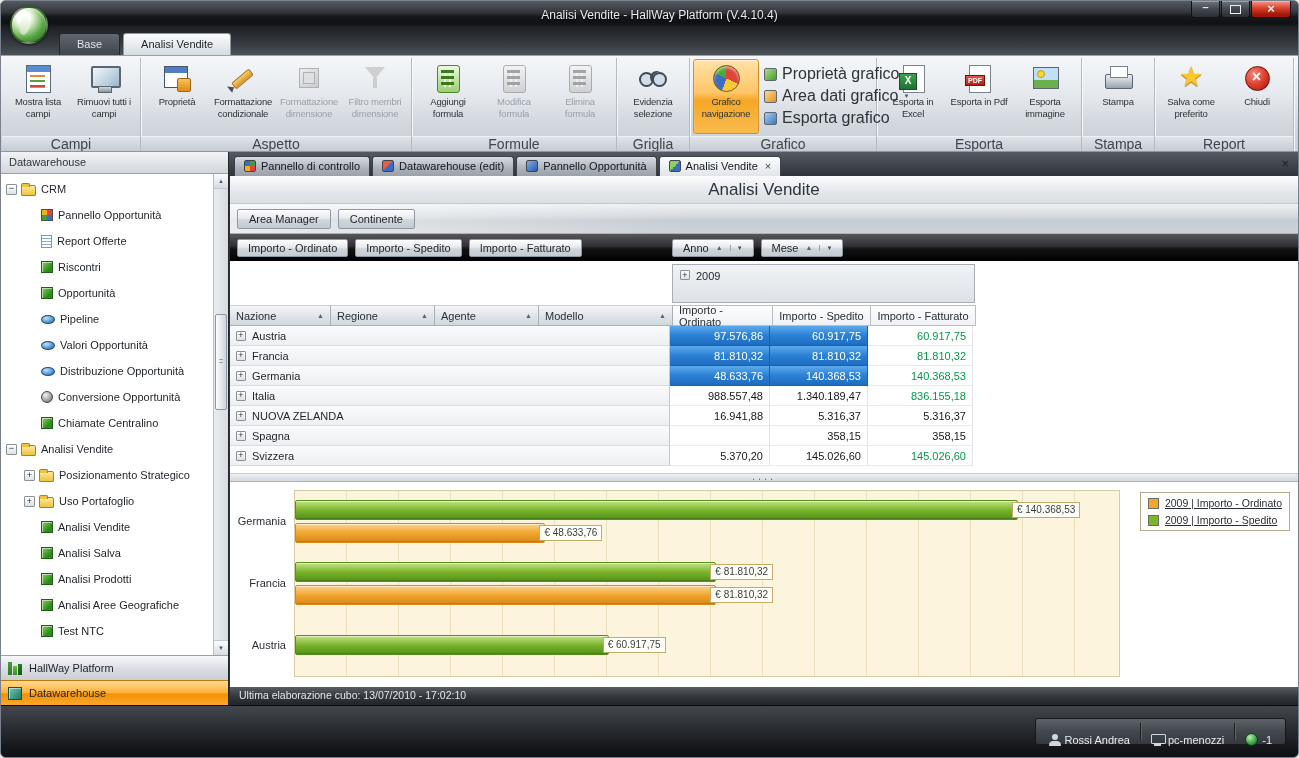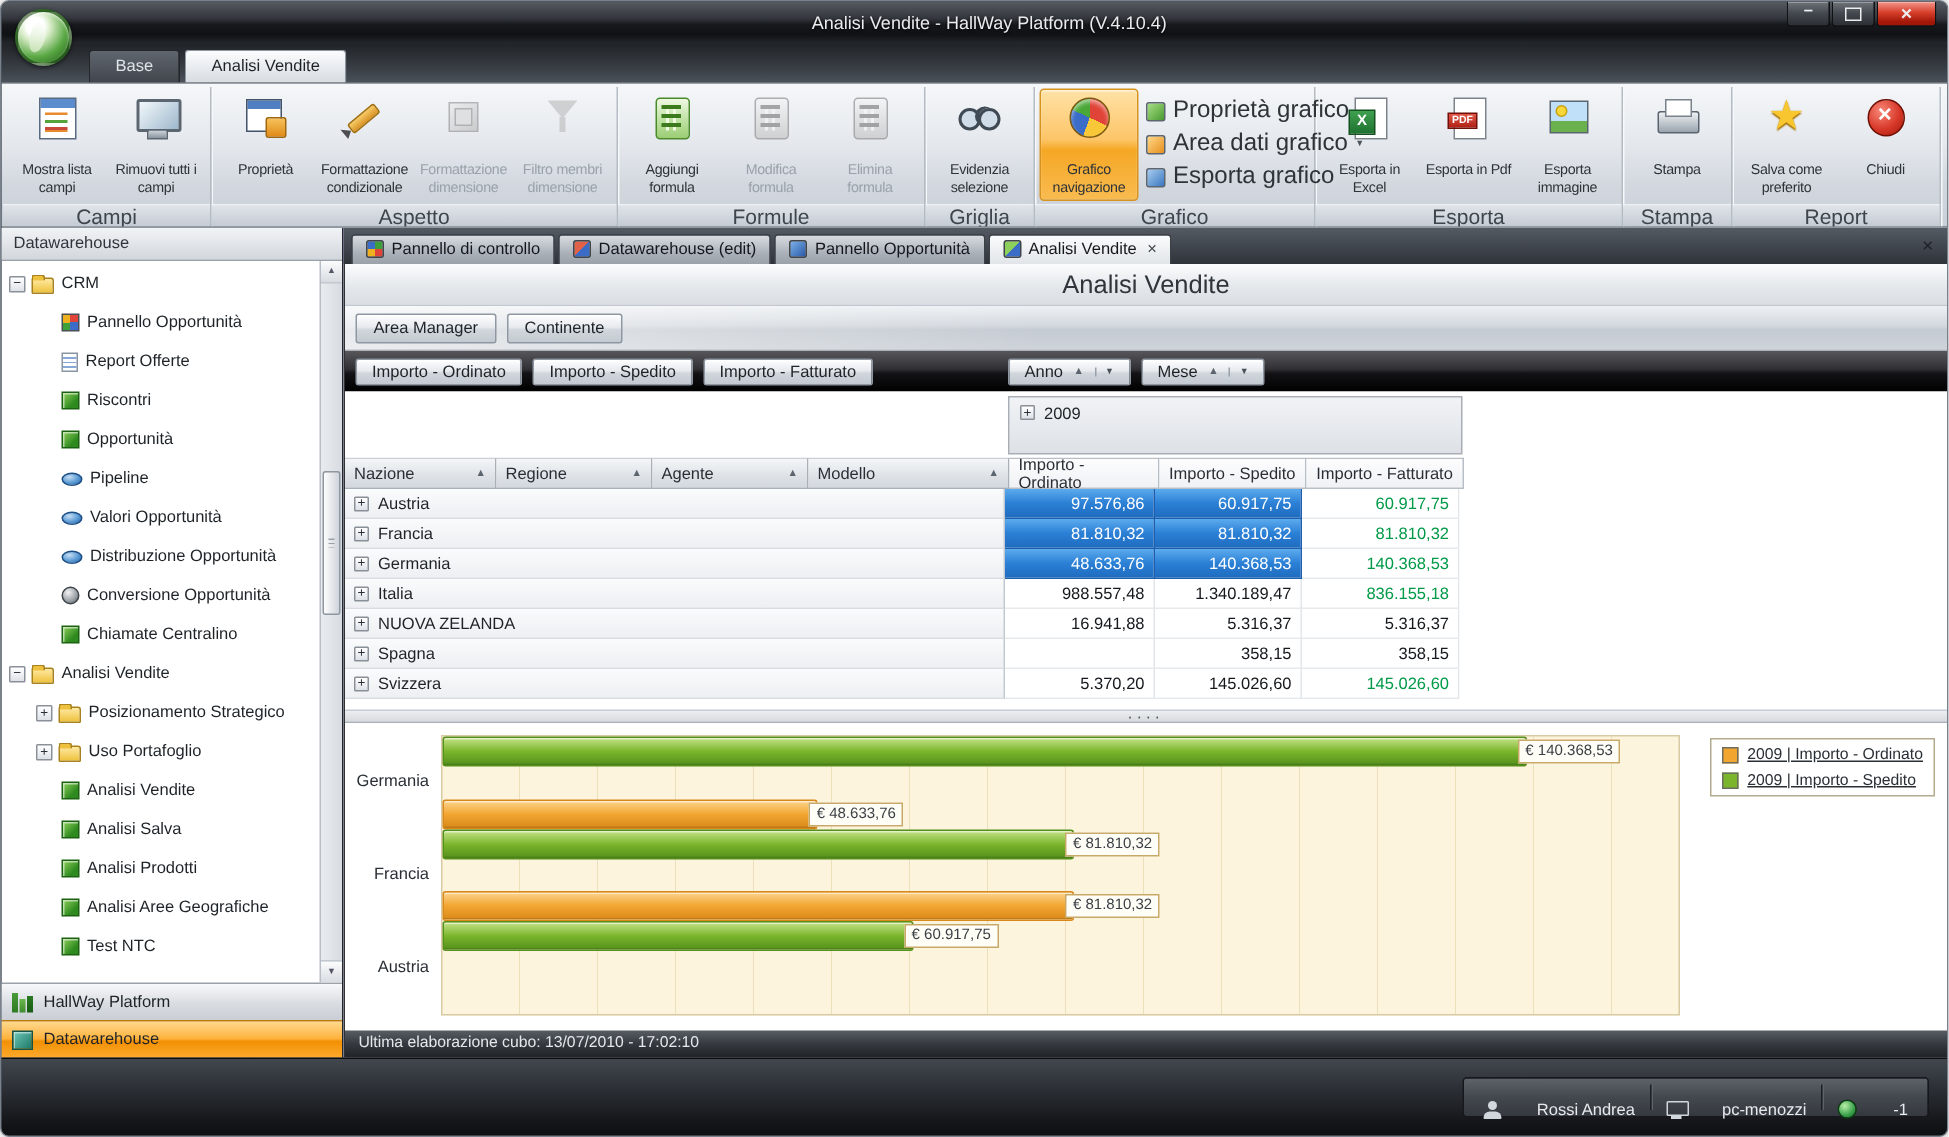--- a/index.html
+++ b/index.html
@@ -35,21 +35,21 @@
 
   
   .ribbon { height:96px; flex:none; display:flex; align-items:stretch; padding:2px 1px 0;
     background:linear-gradient(#f5f7f9,#e3e7ec 45%,#d3d8df 70%,#c9cfd7); border-bottom:1px solid #8f97a1; overflow:hidden; }
   .rgroup { flex:none; display:flex; flex-direction:column; border-right:1px solid #b4bbc3; box-shadow:1px 0 0 #f6f8fa; }
   .rbody { flex:1; display:flex; align-items:flex-start; padding:1px 3px 0; }
   .rbtn { width:66px; min-height:75px; display:flex; flex-direction:column; align-items:center;
     border:1px solid transparent; border-radius:3px; padding-top:2px; cursor:default; }
   .rbtn.act { background:linear-gradient(#ffe2a6,#fdc568 45%,#f5a725 55%,#f9bb50);
     border-color:#d8931f; box-shadow:inset 0 1px 1px rgba(255,255,255,.6); }
-  .rlbl { font-size:9.5px; letter-spacing:-0.2px; color:#2e3338; text-align:center; line-height:11.5px; margin-top:14px; padding:0 1px; }
+  .rlbl { font-size:9.5px; letter-spacing:-0.2px; color:#2e3338; text-align:center; line-height:11.5px; margin-top:2px; padding:0 1px; }
   .rbtn.dis .rlbl { color:#9aa1a9; }
   .rbtn.dis .ico { filter:grayscale(1); opacity:.55; }
   .rcap { height:15px; flex:none; font-size:14px; color:#3f454c; text-align:center; line-height:15px;
     background:linear-gradient(#e0e4e9,#c5cbd3); border-top:1px solid #eef1f4; }
   .rsmallcol { display:flex; flex-direction:column; justify-content:flex-start; padding-top:4px; width:114px; }
   .rsmall { display:flex; align-items:center; height:22px; padding:0 5px; font-size:16px; color:#2e3338;
     border-radius:2px; white-space:nowrap; }
   .sico { width:13px; height:13px; margin-right:5px; border:1px solid #5c6670; border-radius:2px; flex:none; }
   .fdd-arrow::after { content:"▼"; font-size:6px; color:#50565e; margin-left:5px; }
 
@@ -234,42 +234,42 @@
     border-top:1px solid #c6ccd3; border-bottom:1px solid #aab0b8; display:flex; align-items:center; justify-content:center; }
   .splitter::before { content:"∙∙∙∙"; letter-spacing:3px; color:#4a5058; font-size:11px; line-height:2px; }
 
   .chartpanel { height:205px; flex:none; background:#fff; display:flex; padding-top:8px; }
   .cgut { width:64px; flex:none; display:flex; flex-direction:column; }
   .cglab { height:62px; display:flex; align-items:center; justify-content:flex-end; padding-right:8px;
     font-size:11px; color:#2a2f35; }
   .plot { flex:1; height:187px; background-color:#fcf4dd; border:1px solid #d8cba4; position:relative;
     background-image:repeating-linear-gradient(90deg,rgba(0,0,0,0) 0 51px,#ece0bb 51px 52px);
     display:flex; flex-direction:column; }
-  .cgrow { height:62px; display:flex; flex-direction:column; justify-content:space-between; gap:3px; }
+  .cgrow { height:62px; display:flex; flex-direction:column; justify-content:center; gap:3px; }
   .barwrap { height:20px; position:relative; }
   .bar { height:20px; border:1px solid #888; border-radius:2px; position:relative;
     box-shadow:inset 0 1px 0 rgba(255,255,255,.55), inset 0 -1px 0 rgba(0,0,0,.12); }
   .barlab { position:absolute; left:calc(100% - 5px); top:1px; background:#fffef6; border:1px solid #c9a96a;
     font-size:10px; color:#3a3f45; padding:0 4px; line-height:14px; white-space:nowrap; z-index:2; }
   .legendcol { width:178px; flex:none; position:relative; }
   .legend { position:absolute; top:2px; right:8px; background:#fff; border:1px solid #b4ab8e;
     padding:4px 7px; display:flex; flex-direction:column; gap:5px; }
   .lentry { display:flex; align-items:center; gap:6px; font-size:10.5px; color:#2a2f35; white-space:nowrap;text-decoration:underline; }
   .lsw { width:11px; height:11px; border:1px solid #6e6e60; flex:none; }
 
   .cubestatus { height:18px; flex:none; background:linear-gradient(#585d64,#35393f 50%,#202327);
     color:#e5e8ea; font-size:10.5px; line-height:17px; padding-left:9px; }
 
   
   .footer { height:52px; flex:none; position:relative; border-top:1px solid #0a0b0d;
     background:linear-gradient(#42474e,#2b2f35 40%,#15171b 80%,#0d0f12); }
   .userpanel { position:absolute; right:12px; top:12px; height:27px; display:flex; align-items:center;
     background:linear-gradient(#5e636a,#43474e 50%,#35393f); border:1px solid #16181c; border-radius:3px;
     padding:0 3px; color:#e7eaec; font-size:11px; }
-  .upitem { display:flex; align-items:center; gap:24px; padding:0 10px; height:100%;margin-top:16px; }
+  .upitem { display:flex; align-items:center; gap:4px; padding:0 10px; height:100%;margin-top:16px; }
   .updiv { width:1px; height:17px; background:#1c1f23; box-shadow:1px 0 0 #5e636a; }
   .user-icon { width:12px; height:12px; position:relative; }
   .user-icon::before { content:""; position:absolute; left:3px; top:0; width:6px; height:6px; border-radius:50%; background:#d2d7dd; }
   .user-icon::after { content:""; position:absolute; left:0; bottom:0; width:12px; height:5px; border-radius:5px 5px 1px 1px; background:#d2d7dd; }
   .computer-icon { width:13px; height:12px; position:relative; }
   .computer-icon::before { content:""; position:absolute; left:0; top:0; width:13px; height:8px; border:1px solid #d2d7dd; border-radius:1px; }
   .computer-icon::after { content:""; position:absolute; left:3px; bottom:0; width:7px; height:2px; background:#d2d7dd; }
   .globe-icon { width:13px; height:13px; border-radius:50%; border:1px solid #0e3a14;
     background:radial-gradient(circle at 35% 30%,#b8f0a8,#3aa04a 60%,#15682a); }
 </style>

